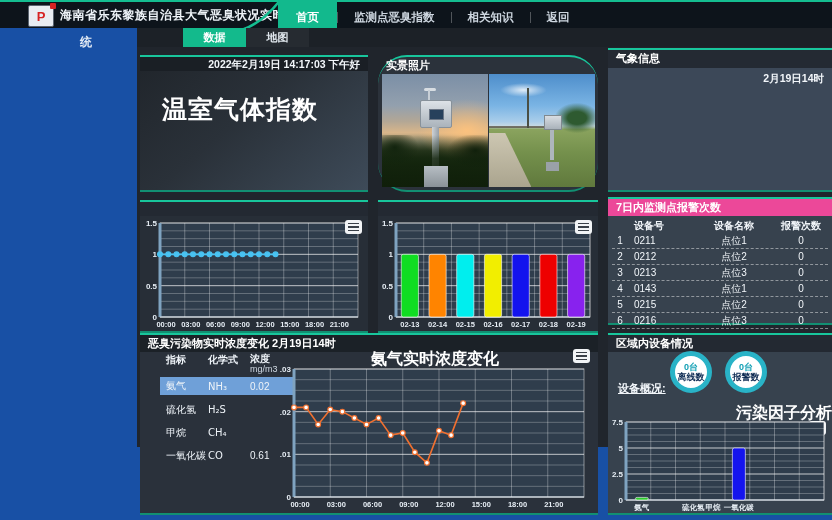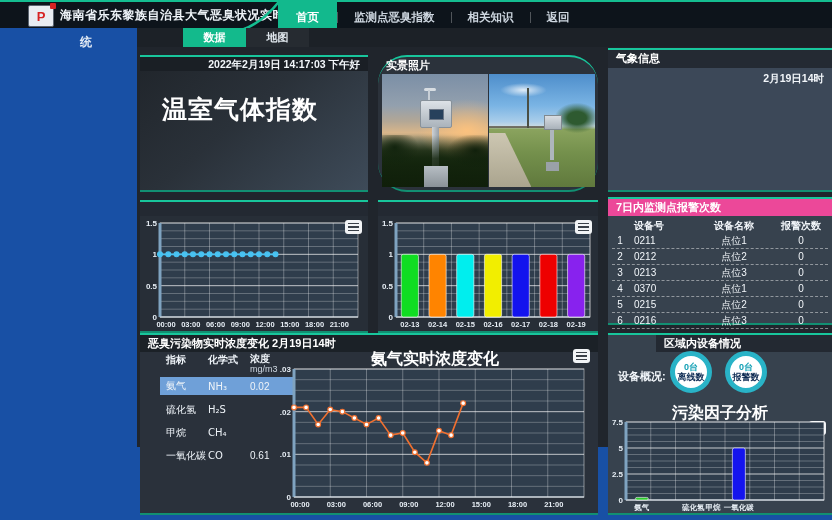--- a/index.html
+++ b/index.html
@@ -84,22 +84,22 @@
   .phead .unit{display:block;font-weight:normal;font-size:9px;color:#cfd8e2;}
   .prow{display:flex;align-items:center;height:17px;margin-bottom:6px;cursor:pointer;}
   .prow .c1{width:42px;padding-left:6px;}
   .prow .c2{width:42px;font-family:"DejaVu Sans",sans-serif;}
   .prow .c3{width:44px;}
   .prow.sel{background:#6fa0d8;height:18px;}
   .chart-sub{position:absolute;color:#fff;font-size:16px;font-weight:bold;text-align:center;}
   .burger{position:absolute;width:17px;height:14px;background:#f2f4f6;border-radius:3px;cursor:pointer;display:flex;flex-direction:column;justify-content:center;gap:2px;align-items:center;}
   .burger i{display:block;width:11px;height:1.6px;background:#3a4048;}
   .pH{left:608px;top:333px;width:224px;height:182px;background:#37424e;}
-  .pH .ptitle{background:#232932;height:15px;margin-left:48px;}
-  .ov-label{position:absolute;left:10px;top:34px;color:#f2f6fa;font-size:11px;font-weight:bold;}
+  .pH .ptitle{background:#232932;height:15px;}
+  .ov-label{position:absolute;left:10px;top:46px;color:#f2f6fa;font-size:11px;font-weight:bold;text-decoration:underline;}
   .stats{position:absolute;left:62px;top:16px;display:flex;gap:13px;}
   .stat{width:32px;height:32px;background:#fff;border:5px solid #29b3c7;border-radius:50%;display:flex;flex-direction:column;align-items:center;justify-content:center;}
   .stat .cnt{color:#13a0b5;font-size:9px;font-weight:bold;line-height:10px;}
   .stat .lbl{color:#0d2a52;font-size:9px;font-weight:bold;line-height:10px;}
   svg text{font-family:"Liberation Sans","DejaVu Sans",sans-serif;}
 </style>
 </head>
 <body>
 
 <div class="screen">
@@ -311,21 +311,21 @@
             <span class="ac-ct">0</span>
           </div>
           <div class="arow">
             <span class="ac-no">3</span>
             <span class="ac-id">0213</span>
             <span class="ac-nm">点位3</span>
             <span class="ac-ct">0</span>
           </div>
           <div class="arow">
             <span class="ac-no">4</span>
-            <span class="ac-id">0370</span>
+            <span class="ac-id">0143</span>
             <span class="ac-nm">点位1</span>
             <span class="ac-ct">0</span>
           </div>
           <div class="arow">
             <span class="ac-no">5</span>
             <span class="ac-id">0215</span>
             <span class="ac-nm">点位2</span>
             <span class="ac-ct">0</span>
           </div>
           <div class="arow">
@@ -442,21 +442,21 @@
     <div class="stats">
         <div class="stat">
           <span class="cnt">0台</span>
           <span class="lbl">离线数</span>
         </div>
         <div class="stat">
           <span class="cnt">0台</span>
           <span class="lbl">报警数</span>
         </div>
       </div>
-    <div class="chart-sub" style="left:0;top:68px;width:224px;">污染因子分析</div>
+    <div class="chart-sub" style="left:0;top:68px;width:224px;text-align:right;">污染因子分析</div>
     <div class="burger" style="right:6px;top:86px;">
         <i></i>
         <i></i>
         <i></i>
       </div>
     <div class="chartbox" id="chart-factor" style="left:2px;top:82px;width:220px;height:96px;"><svg width="220" height="96">
           <rect x="16" y="5" width="198" height="78" fill="#2f3d4c"></rect>
           <line x1="16" x2="214" y1="11.5" y2="11.5" stroke="rgba(255,255,255,0.26)" stroke-width="1"></line>
           <line x1="16" x2="214" y1="18" y2="18" stroke="rgba(255,255,255,0.26)" stroke-width="1"></line>
           <line x1="16" x2="214" y1="24.5" y2="24.5" stroke="rgba(255,255,255,0.26)" stroke-width="1"></line>

